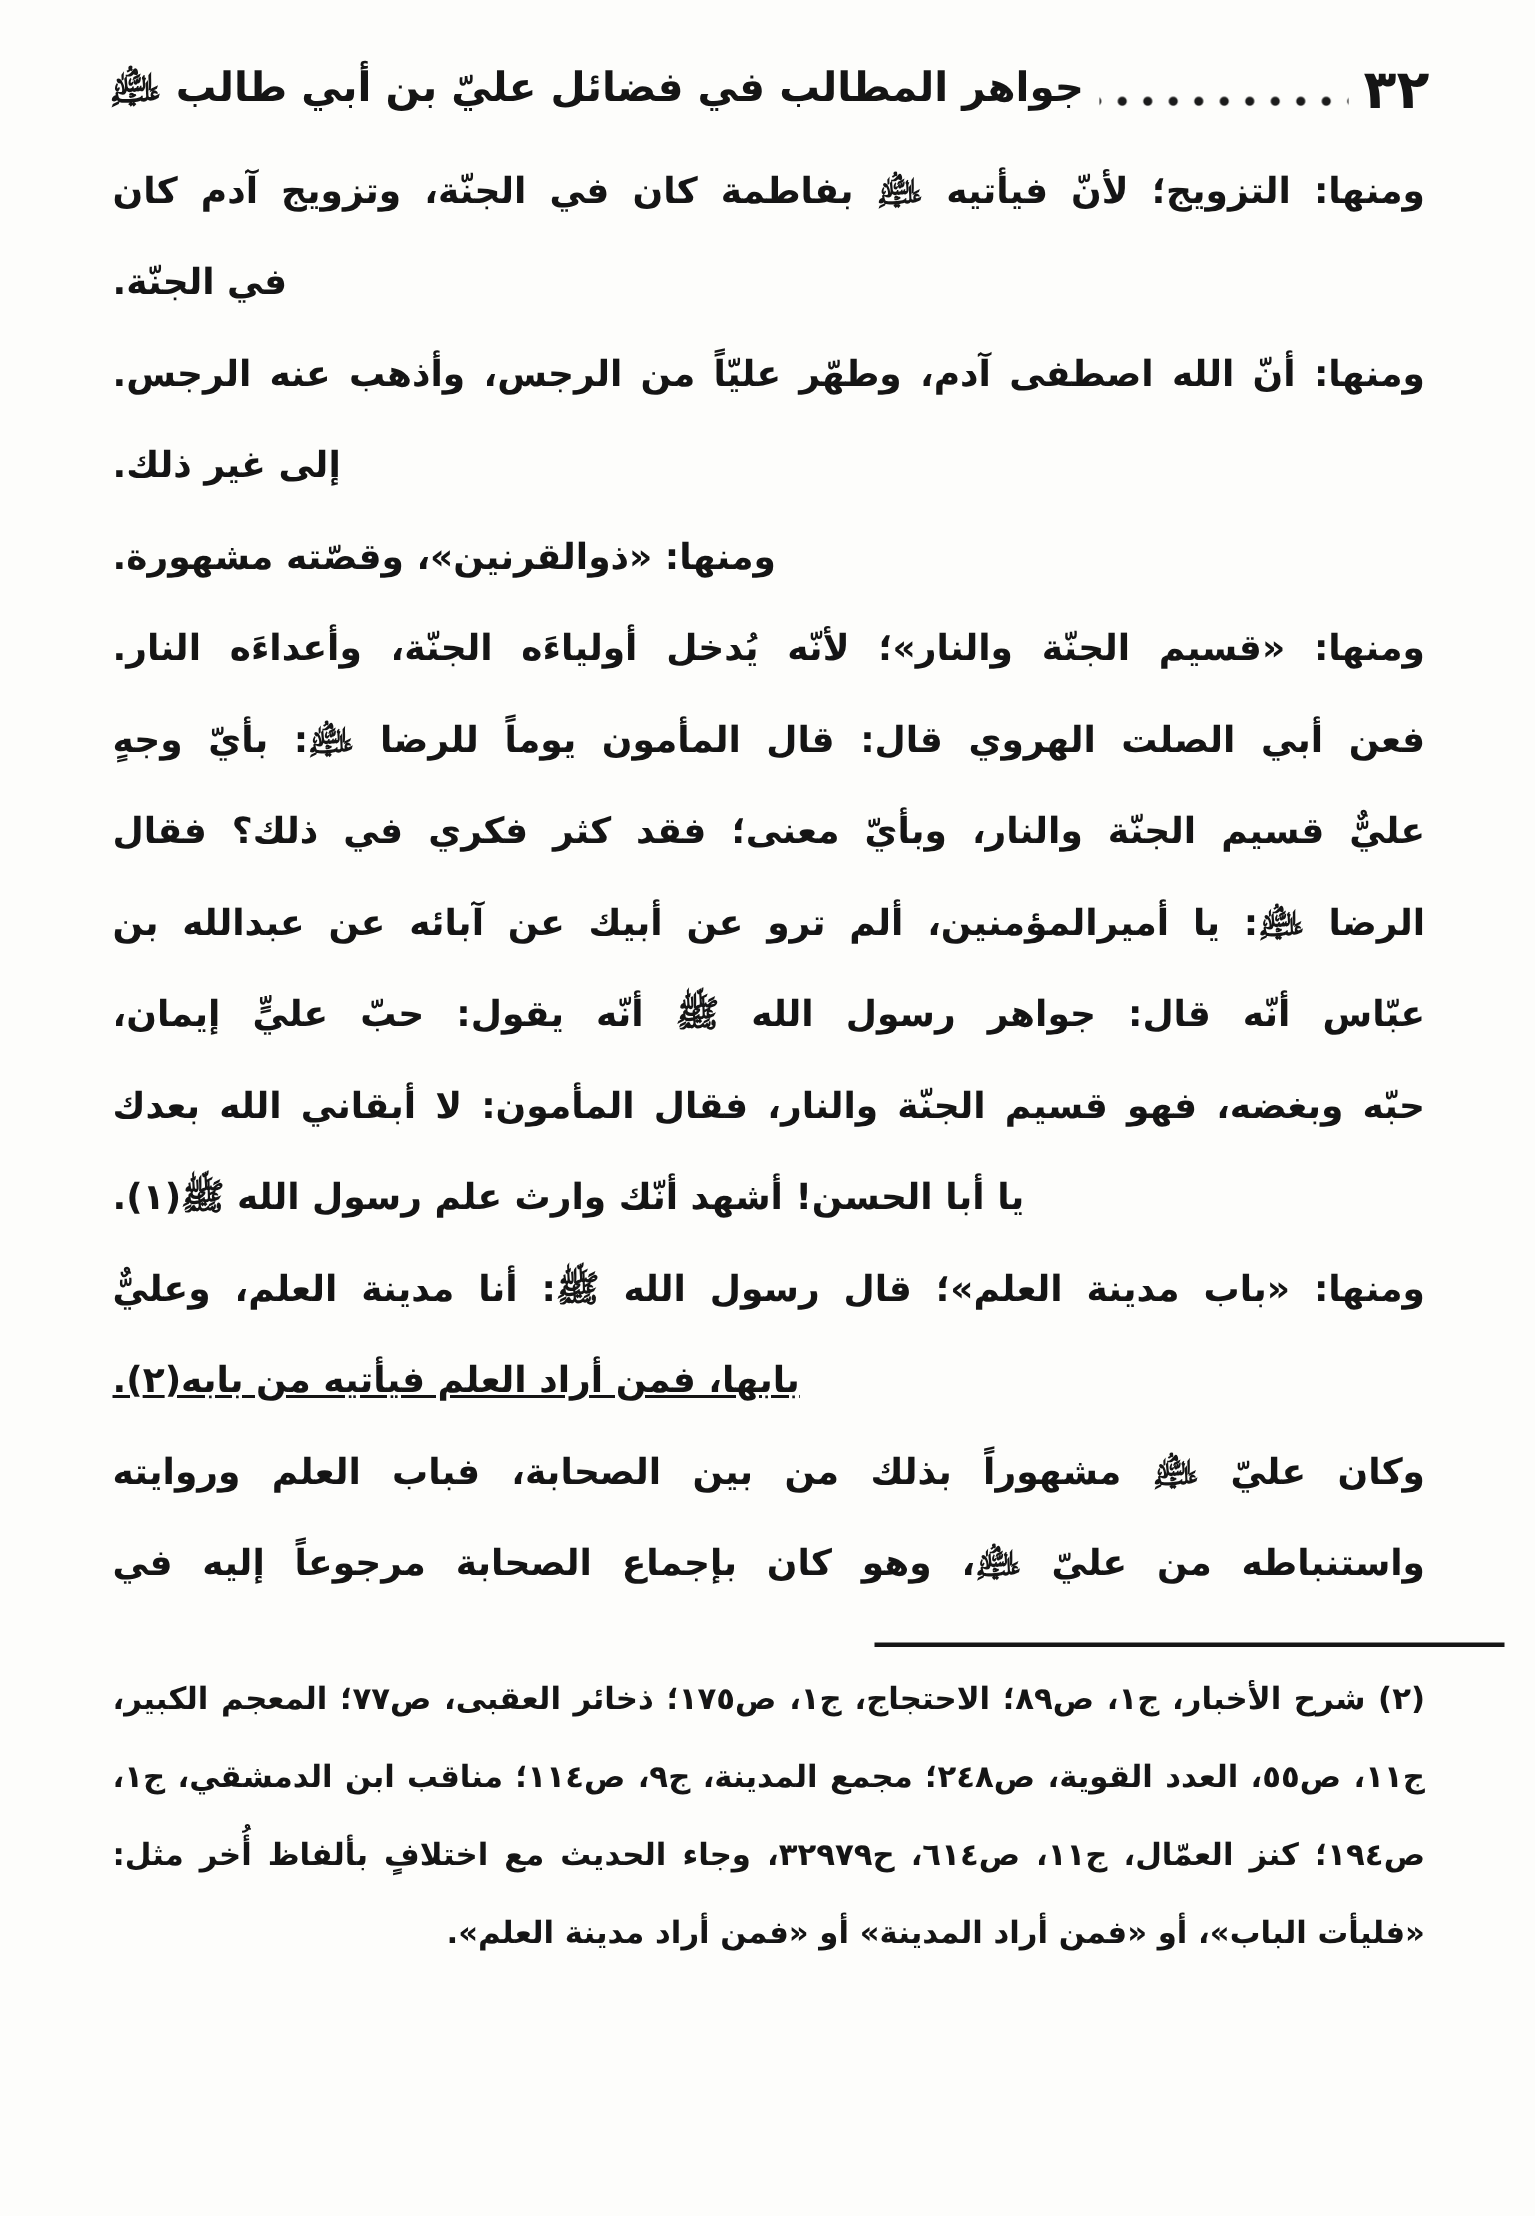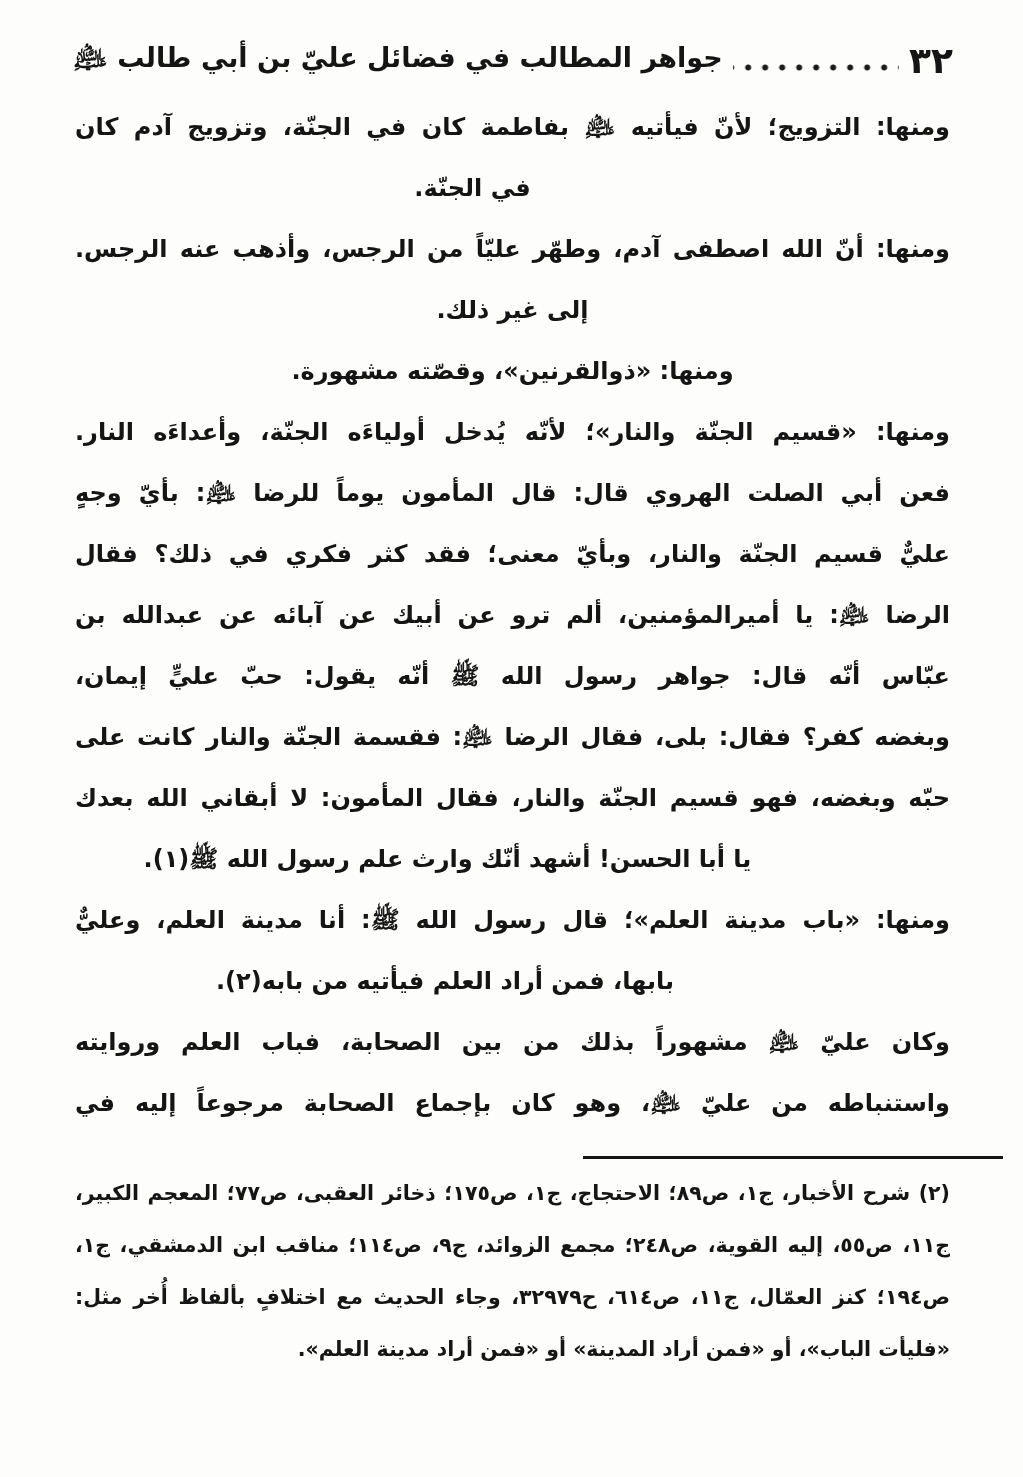--- a/index.html
+++ b/index.html
@@ -35,21 +35,21 @@
   }
   
   .bodytext{
     padding:16px 73px 0 75px;
   }
   .bline{
     margin:0;
     font-size:24px;
     line-height:61px;
     height:61px;
-    text-align:center;
+    text-align:left;
   }
   .bline.just{
     text-align:justify;
     -moz-text-align-last:justify;
     text-align-last:justify;
   }
   
   .fnsep{
     height:3px;
     width:420px;
@@ -87,31 +87,30 @@
       <p class="bline just">ومنها: التزويج؛ لأنّ فيأتيه ﵇ بفاطمة كان في الجنّة، وتزويج آدم كان</p>
       <p class="bline" style="padding-right: 80px;">في الجنّة.</p>
       <p class="bline just">ومنها: أنّ الله اصطفى آدم، وطهّر عليّاً من الرجس، وأذهب عنه الرجس.</p>
       <p class="bline">إلى غير ذلك.</p>
       <p class="bline">ومنها: «ذوالقرنين»، وقصّته مشهورة.</p>
       <p class="bline just">ومنها: «قسيم الجنّة والنار»؛ لأنّه يُدخل أولياءَه الجنّة، وأعداءَه النار.</p>
       <p class="bline just">فعن أبي الصلت الهروي قال: قال المأمون يوماً للرضا ﵇: بأيّ وجهٍ</p>
       <p class="bline just">عليٌّ قسيم الجنّة والنار، وبأيّ معنى؛ فقد كثر فكري في ذلك؟ فقال</p>
       <p class="bline just">الرضا ﵇: يا أميرالمؤمنين، ألم ترو عن أبيك عن آبائه عن عبدالله بن</p>
       <p class="bline just">عبّاس أنّه قال: جواهر رسول الله ﷺ أنّه يقول: حبّ عليٍّ إيمان،</p>
-      <p class="bline just">وبغضه كفر؟ فقال: بلى، فقال الرضا ﵇: فقسمة الجنّة والنار كانت على</p>
       <p class="bline just">حبّه وبغضه، فهو قسيم الجنّة والنار، فقال المأمون: لا أبقاني الله بعدك</p>
       <p class="bline" style="padding-right: 130px;">يا أبا الحسن! أشهد أنّك وارث علم رسول الله ﷺ(١).</p>
       <p class="bline just">ومنها: «باب مدينة العلم»؛ قال رسول الله ﷺ: أنا مدينة العلم، وعليٌّ</p>
-      <p class="bline" style="padding-right: 135px;">بابها، فمن أراد العلم فيأتيه من بابه(٢).</p>
+      <p class="bline" style="padding-right: 135px; text-decoration: underline;">بابها، فمن أراد العلم فيأتيه من بابه(٢).</p>
       <p class="bline just">وكان عليّ ﵇ مشهوراً بذلك من بين الصحابة، فباب العلم وروايته</p>
       <p class="bline just">واستنباطه من عليّ ﵇، وهو كان بإجماع الصحابة مرجوعاً إليه في</p>
     </main>
 
   <div class="fnsep"></div>
 
   <section class="footnotes">
       <p class="fnline just">(٢) شرح الأخبار، ج١، ص٨٩؛ الاحتجاج، ج١، ص١٧٥؛ ذخائر العقبى، ص٧٧؛ المعجم الكبير،</p>
-      <p class="fnline just">ج١١، ص٥٥، إليه القوية، ص٢٤٨؛ مجمع الزوائد، ج٩، ص١١٤؛ مناقب ابن الدمشقي، ج١،</p>
+      <p class="fnline just">ج١١، ص٥٥، العدد القوية، ص٢٤٨؛ مجمع المدينة، ج٩، ص١١٤؛ مناقب ابن الدمشقي، ج١،</p>
       <p class="fnline just">ص١٩٤؛ كنز العمّال، ج١١، ص٦١٤، ح٣٢٩٧٩، وجاء الحديث مع اختلافٍ بألفاظ أُخر مثل:</p>
       <p class="fnline">«فليأت الباب»، أو «فمن أراد المدينة» أو «فمن أراد مدينة العلم».</p>
     </section>
 
 </div>
 
 </body></html>

